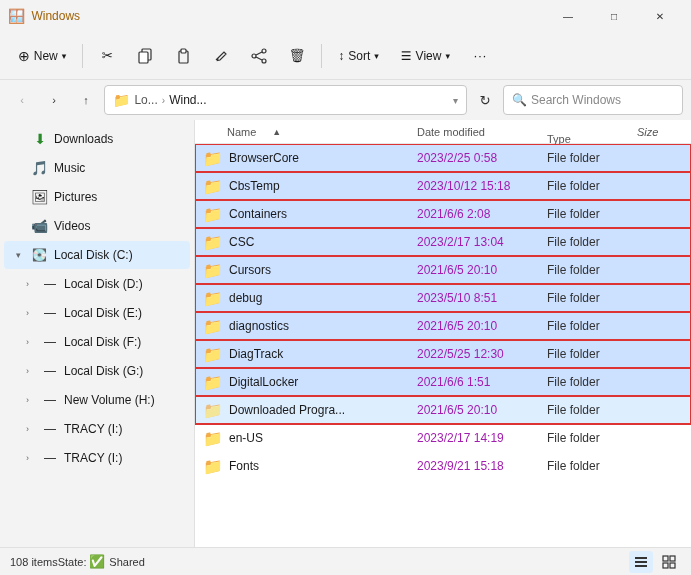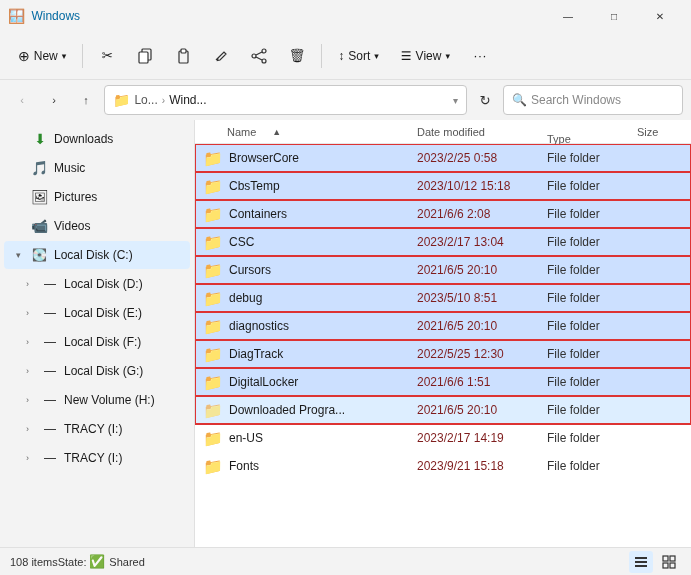--- a/index.html
+++ b/index.html
@@ -7,21 +7,21 @@
 
     
     .titlebar {
       height: 32px;
       background: #f3f3f3;
       display: flex;
       align-items: center;
       padding: 0 8px;
       user-select: none;
     }
-    .titlebar-title { font-size: 12px; color: #0369a1; flex: 1; }
+    .titlebar-title { font-size: 12px; color: #a16207; flex: 1; }
     .titlebar-controls { display: flex; gap: 0; }
     .titlebar-btn {
       width: 46px; height: 32px;
       display: flex; align-items: center; justify-content: center;
       font-size: 10px; cursor: pointer; color: #333;
       border: none; background: transparent;
     }
 
     
     .toolbar {
@@ -145,35 +145,35 @@
       display: flex; align-items: center;
       height: 24px;
       background: white;
       border-bottom: 1px solid #e8e8e8;
       padding: 0 4px;
       font-size: 11px; color: #555;
     }
     .col-name { flex: 1; padding-left: 28px; display: flex; align-items: center; gap: 16px; cursor: pointer; }
     .col-date { width: 130px; cursor: pointer; }
     .col-type { width: 90px; cursor: pointer; margin-top: 14px; }
-    .col-size { width: 50px; cursor: pointer; }
+    .col-size { width: 50px; cursor: pointer; font-style: italic; }
     .sort-arrow { font-size: 9px; }
 
     
     .file-list { flex: 1; overflow-y: auto; }
     .file-row {
       display: flex; align-items: center;
       height: 28px;
       padding: 0 4px;
       font-size: 12px; color: #1a1a1a;
       cursor: pointer;
     }
     .file-icon { width: 20px; height: 20px; margin: 0 6px 0 4px; display: flex; align-items: center; justify-content: center; font-size: 16px; }
     .file-name { flex: 1; overflow: hidden; text-overflow: ellipsis; white-space: nowrap; }
-    .file-date { width: 130px; color: #7f1d1d; }
+    .file-date { width: 130px; color: #a21caf; }
     .file-type { width: 90px; color: #333; }
     .file-size { width: 50px; color: #333; }
 
     
     .statusbar {
       height: 28px;
       background: #f3f3f3;
       border-top: 1px solid #e0e0e0;
       display: flex; align-items: center;
       padding: 0 10px;

